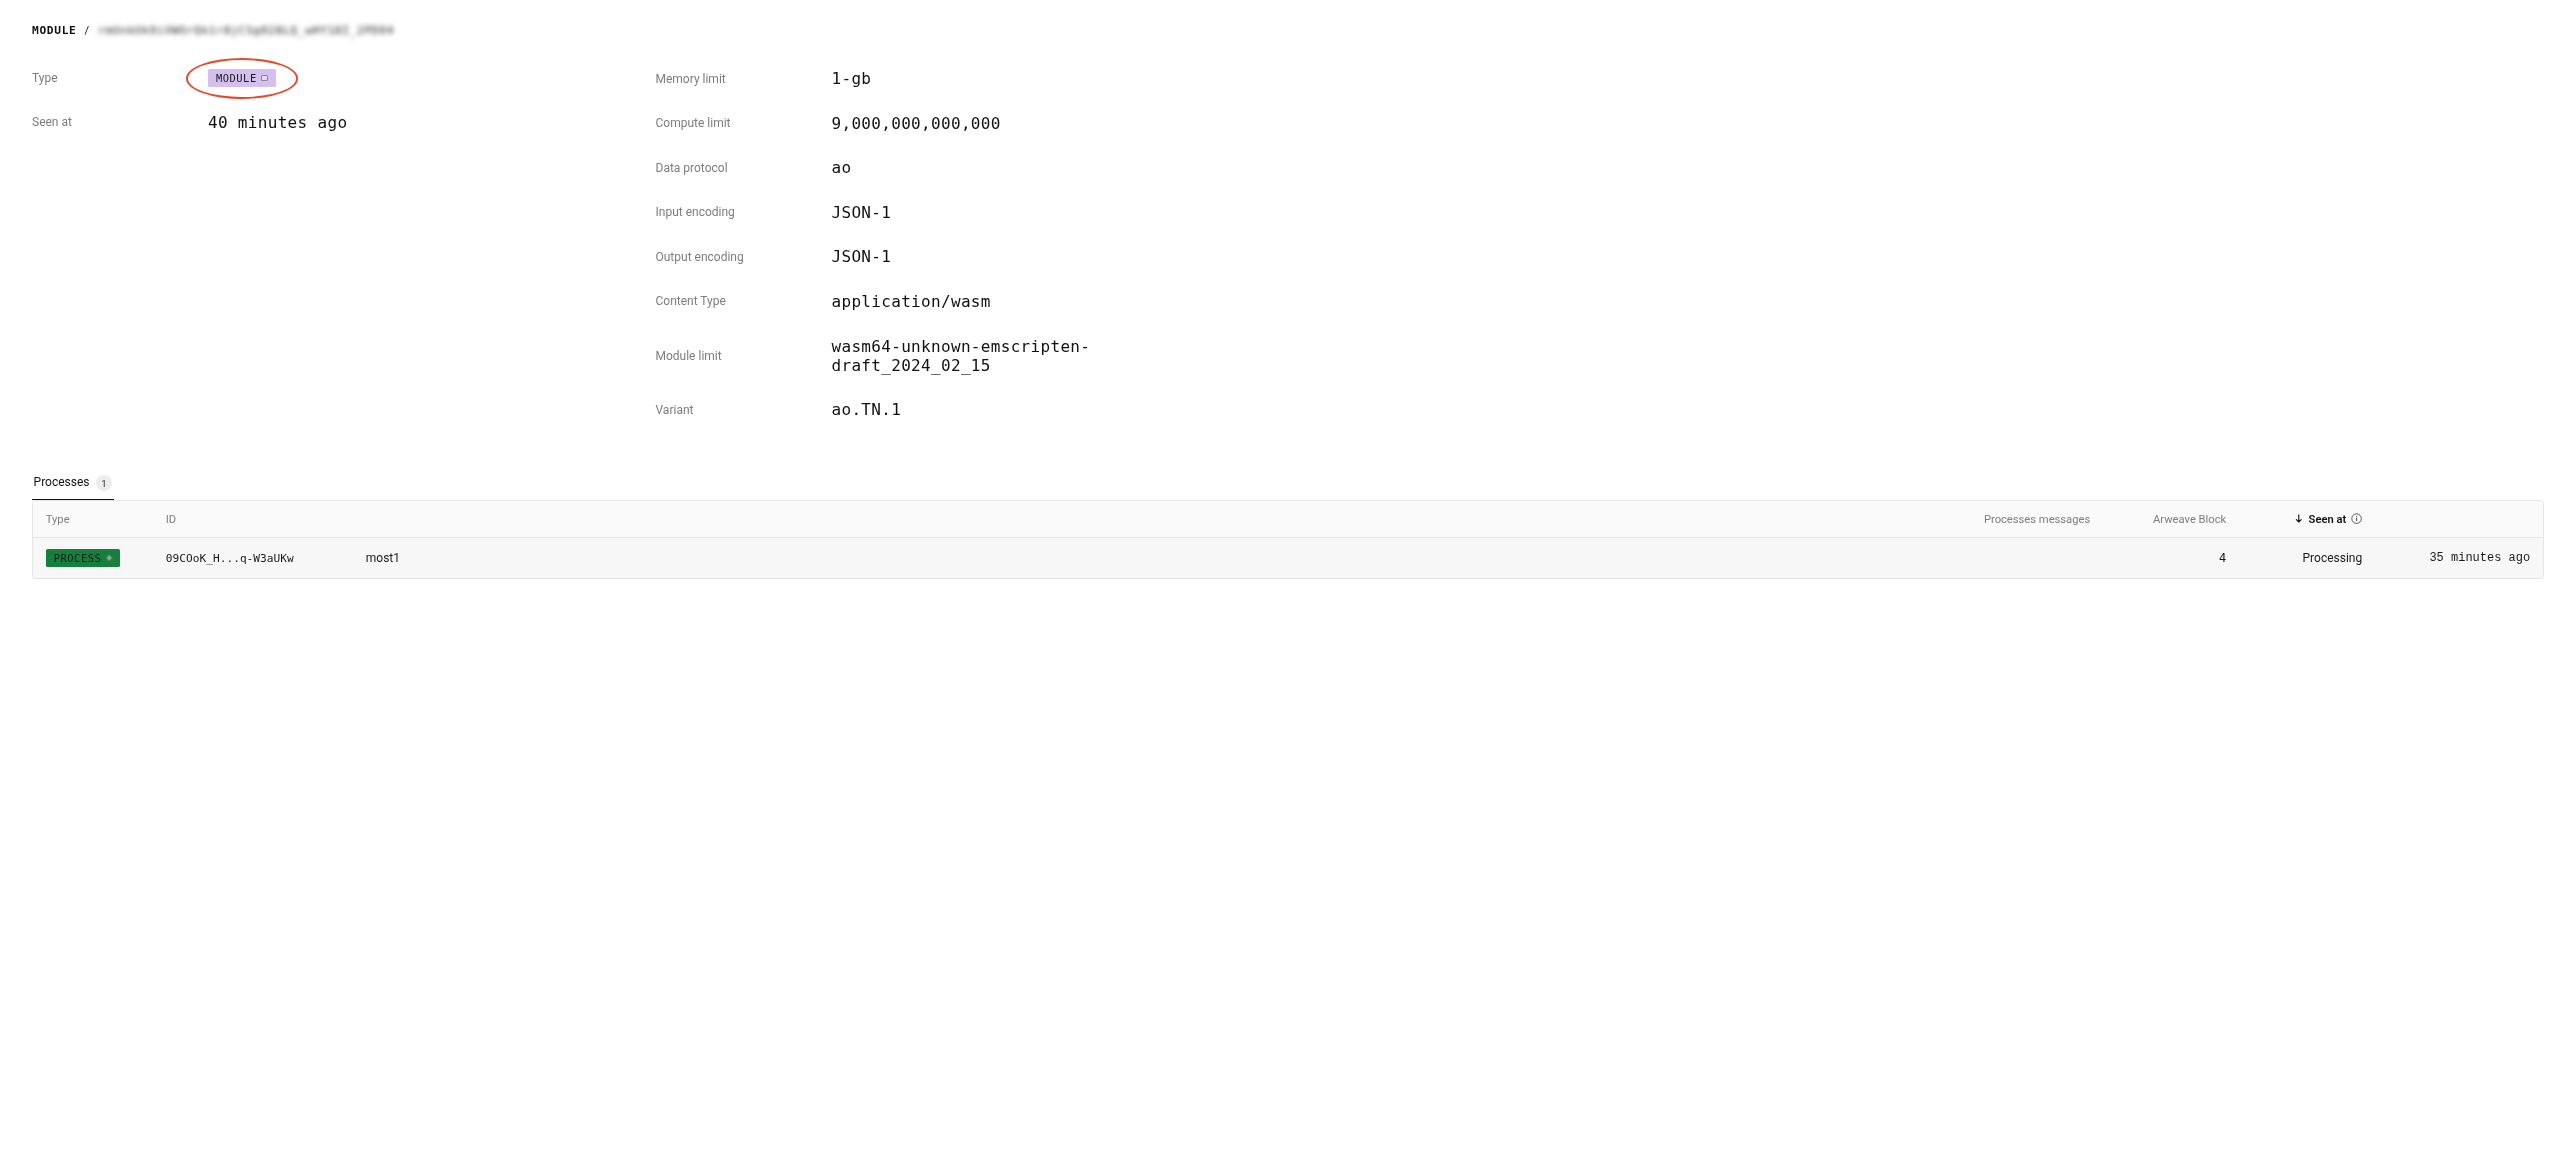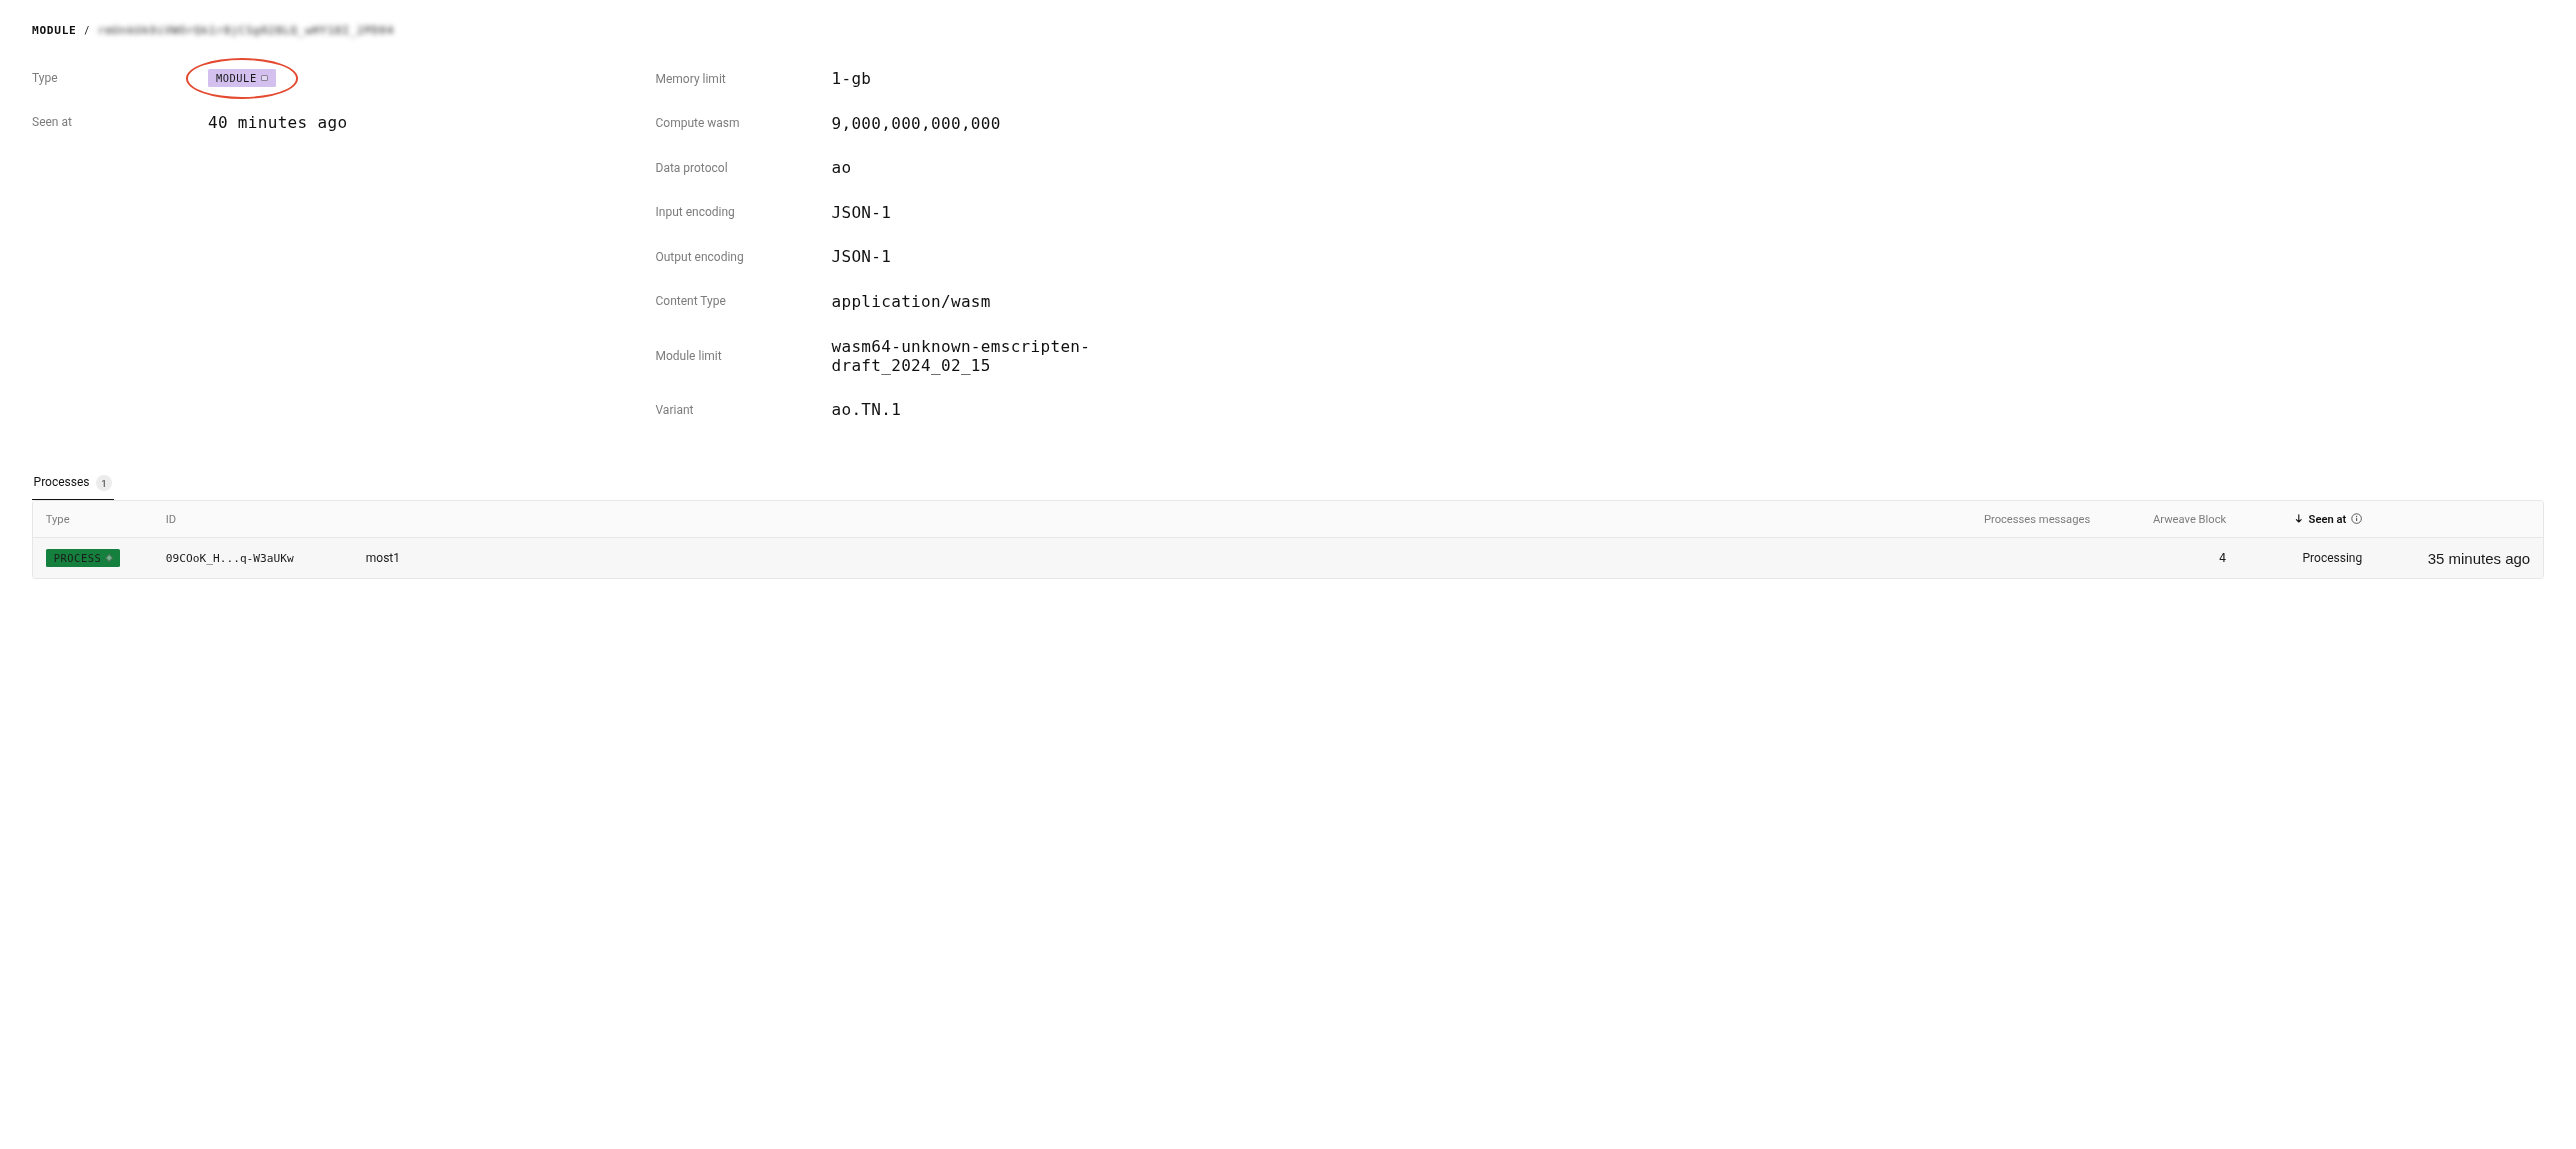--- a/index.html
+++ b/index.html
@@ -140,21 +140,21 @@
       color: #111;
       font-weight: 600;
       justify-self: end;
     }
     .thead .th-seen svg { display: block; }
     .trow {
       background: #f7f7f7;
     }
     .cell-right { text-align: right; justify-self: end; }
     .cell-id { font-family: ui-monospace, "SF Mono", Menlo, Consolas, monospace; font-size: 11.2px; }
-    .cell-seen { font-family: Liberation Sans, sans-serif; font-size: 15px; justify-self: end; }
+    .cell-seen { font-family: Liberation Mono, monospace; font-size: 12px; justify-self: end; }
   </style>
 </head>
 <body>
 
 <nav class="breadcrumb">
   <span class="bc-root mono">MODULE</span>
   <span class="bc-sep">/</span>
   <span class="bc-id mono">rmUnkUk9iVWOrQk1r8jCSg028LQ_wHY18I_2PD04</span>
 </nav>
 
@@ -176,21 +176,21 @@
       <div class="value mono">40 minutes ago</div>
     </div>
   </div>
 
   <div class="col">
     <div class="row">
       <div class="label">Memory limit</div>
       <div class="value mono">1-gb</div>
     </div>
     <div class="row">
-      <div class="label">Compute wasm</div>
+      <div class="label">Compute limit</div>
       <div class="value mono">9,000,000,000,000</div>
     </div>
     <div class="row">
       <div class="label">Data protocol</div>
       <div class="value mono">ao</div>
     </div>
     <div class="row">
       <div class="label">Input encoding</div>
       <div class="value mono">JSON-1</div>
     </div>

